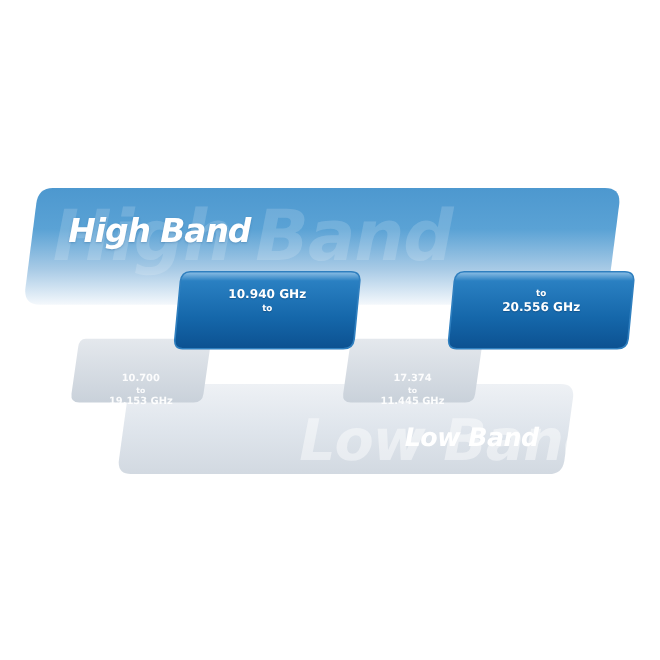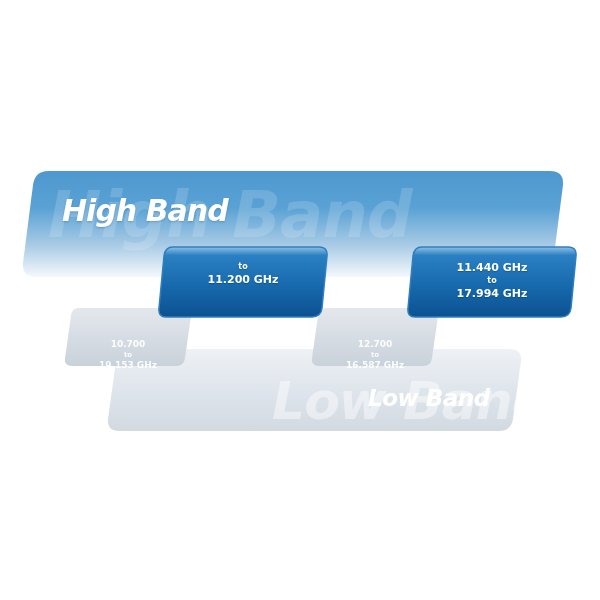--- a/index.html
+++ b/index.html
@@ -89,46 +89,45 @@
     <span class="line mid">to</span>
     <span class="line">19.153 GHz</span>
   </div>
 </div>
 
 <div class="shape grey-box" id="grey-2">
   <svg width="128" height="58" viewBox="0 0 128 58">
     <path d="M14,0 L120,0 Q128,0 127,8 L121,50 Q120,58 112,58 L8,58 Q0,58 1,50 L7,8 Q8,0 14,0 Z" fill="url(#gGrey)"></path>
   </svg>
   <div class="txt grey-text">
-    <span class="line">12.700</span>
+    <span class="line">17.374</span>
     <span class="line mid">to</span>
-    <span class="line">16.587 GHz</span>
+    <span class="line">11.445 GHz</span>
   </div>
 </div>
 
 <div class="shape blue-box" id="blue-1">
   <svg width="172" height="72" viewBox="0 0 172 72">
     <defs>
       <linearGradient id="gBlue" x1="0" y1="0" x2="0" y2="1">
         <stop offset="0" stop-color="#8fc0e6"></stop>
         <stop offset="0.12" stop-color="#2a80c2"></stop>
         <stop offset="0.6" stop-color="#1567aa"></stop>
         <stop offset="1" stop-color="#0c5191"></stop>
       </linearGradient>
     </defs>
     <path d="M16,1 L162,1 Q171,1 170,10 L165,62 Q164,71 155,71 L9,71 Q1,71 2,62 L7,10 Q8,1 16,1 Z" fill="url(#gBlue)" stroke="#2f7fbf" stroke-width="1.5"></path>
   </svg>
   <div class="txt blue-text">
+    <span class="line">10.940 GHz</span>
     <span class="line mid">to</span>
-    <span class="line">11.200 GHz</span>
   </div>
 </div>
 
 <div class="shape blue-box" id="blue-2">
   <svg width="172" height="72" viewBox="0 0 172 72">
     <path d="M16,1 L162,1 Q171,1 170,10 L165,62 Q164,71 155,71 L9,71 Q1,71 2,62 L7,10 Q8,1 16,1 Z" fill="url(#gBlue)" stroke="#2f7fbf" stroke-width="1.5"></path>
   </svg>
   <div class="txt blue-text">
-    <span class="line">11.440 GHz</span>
     <span class="line mid">to</span>
-    <span class="line">17.994 GHz</span>
+    <span class="line">20.556 GHz</span>
   </div>
 </div>
 
 </body></html>

